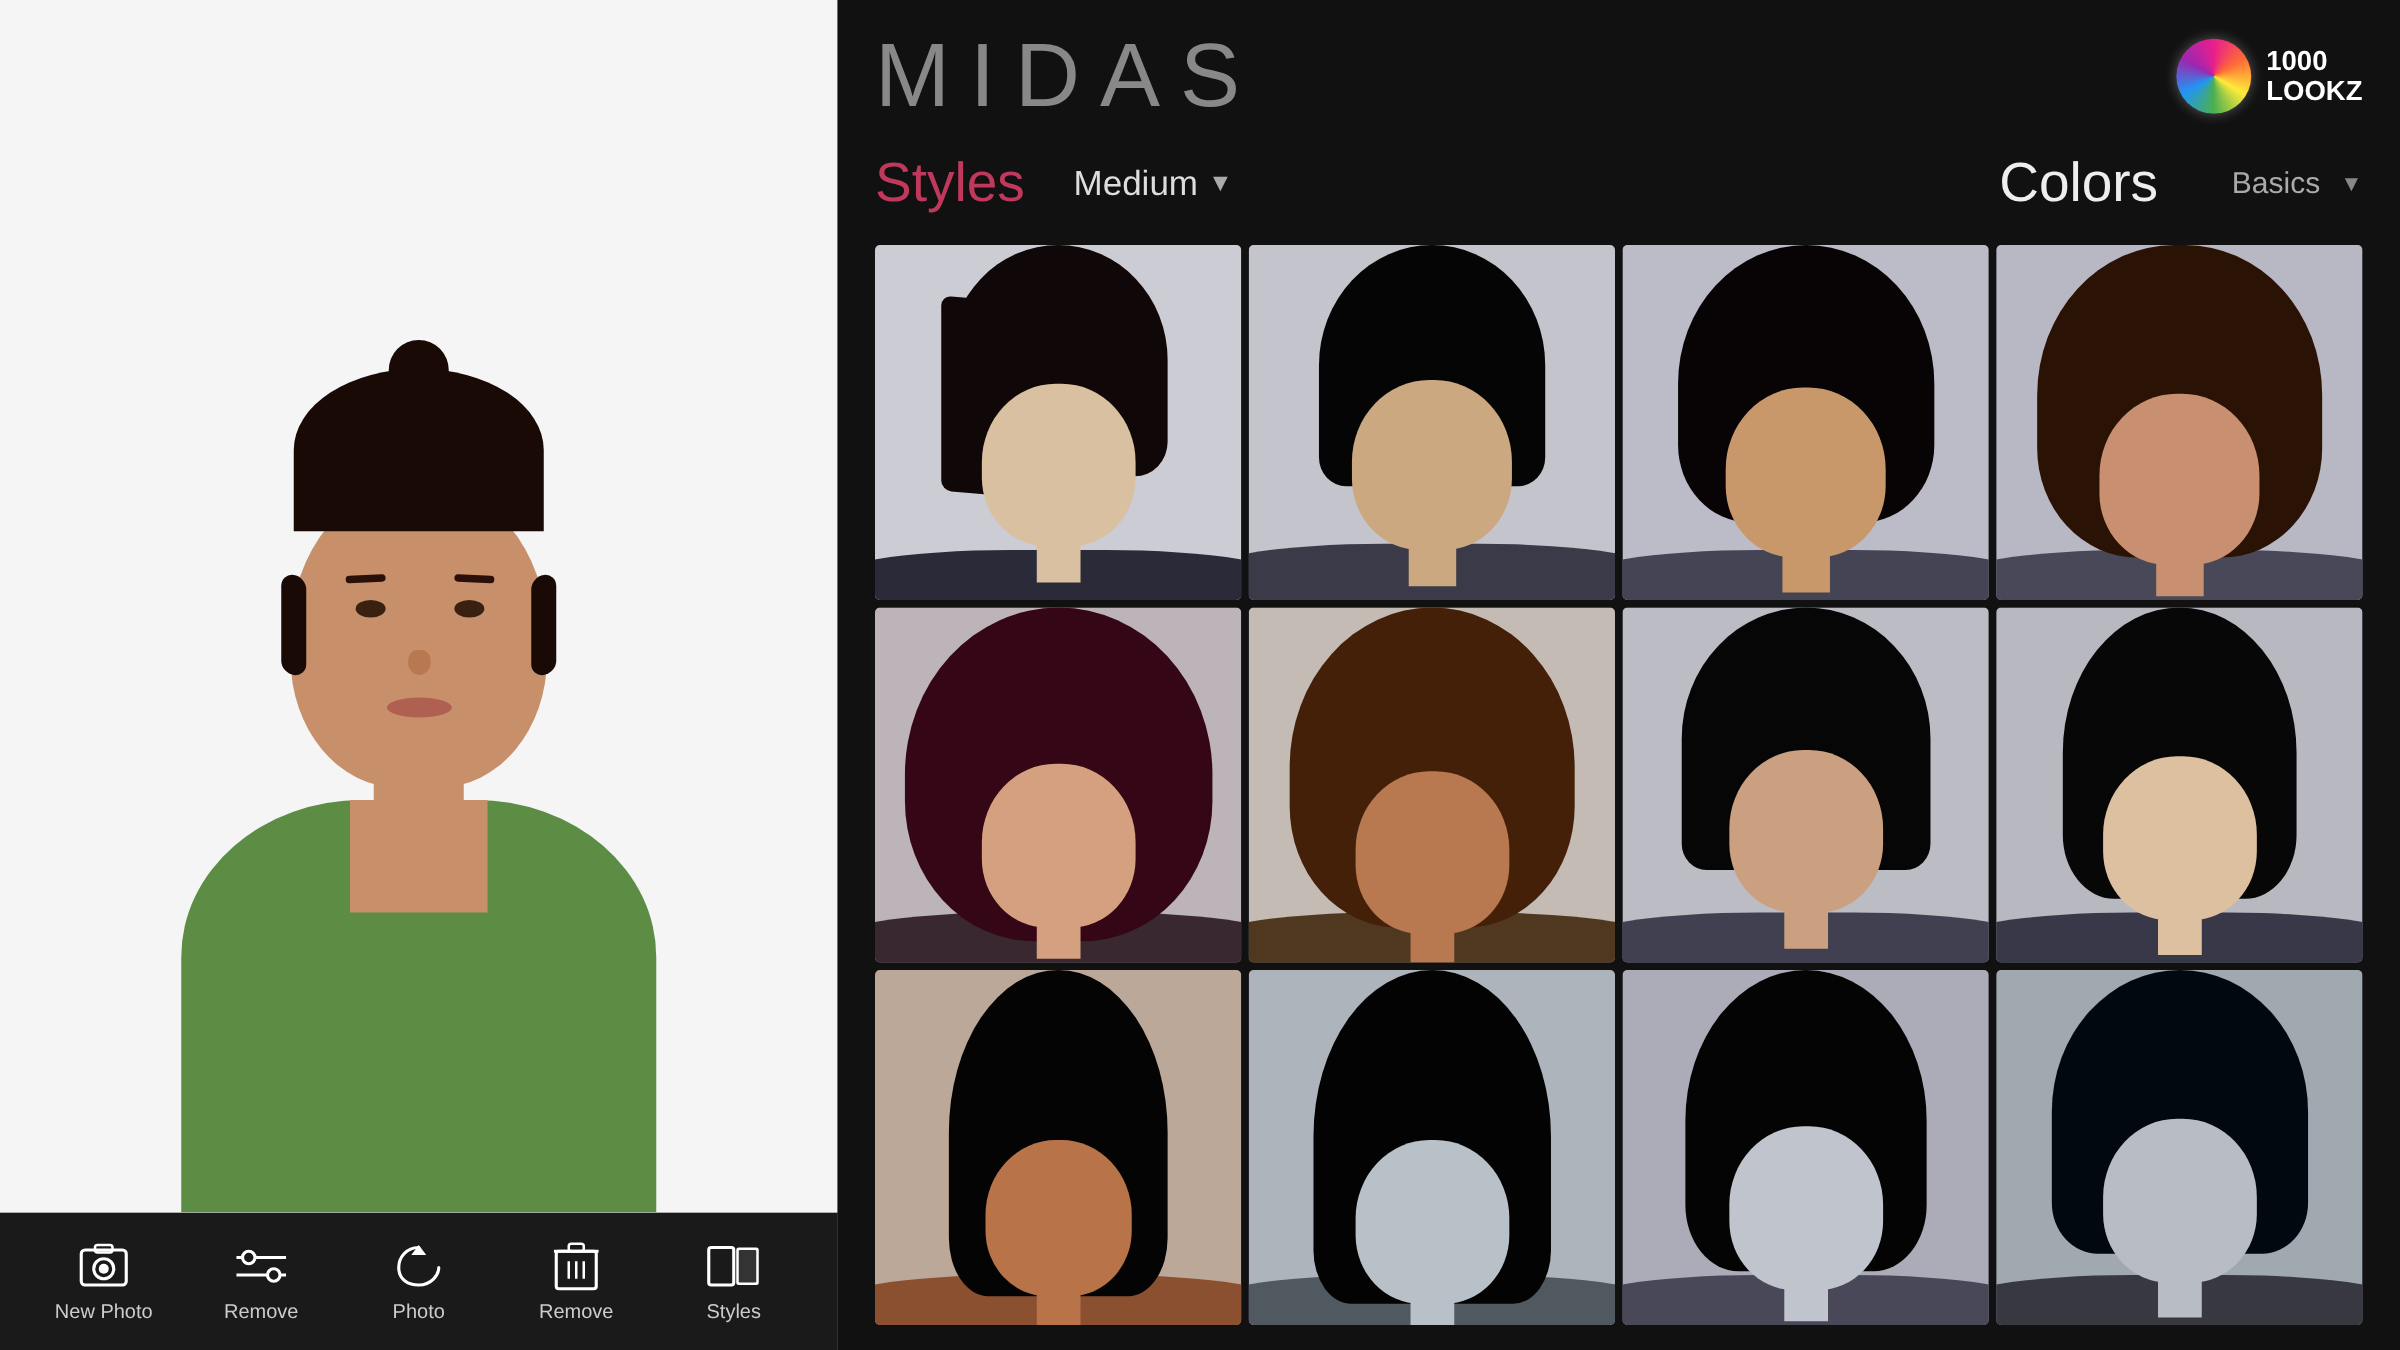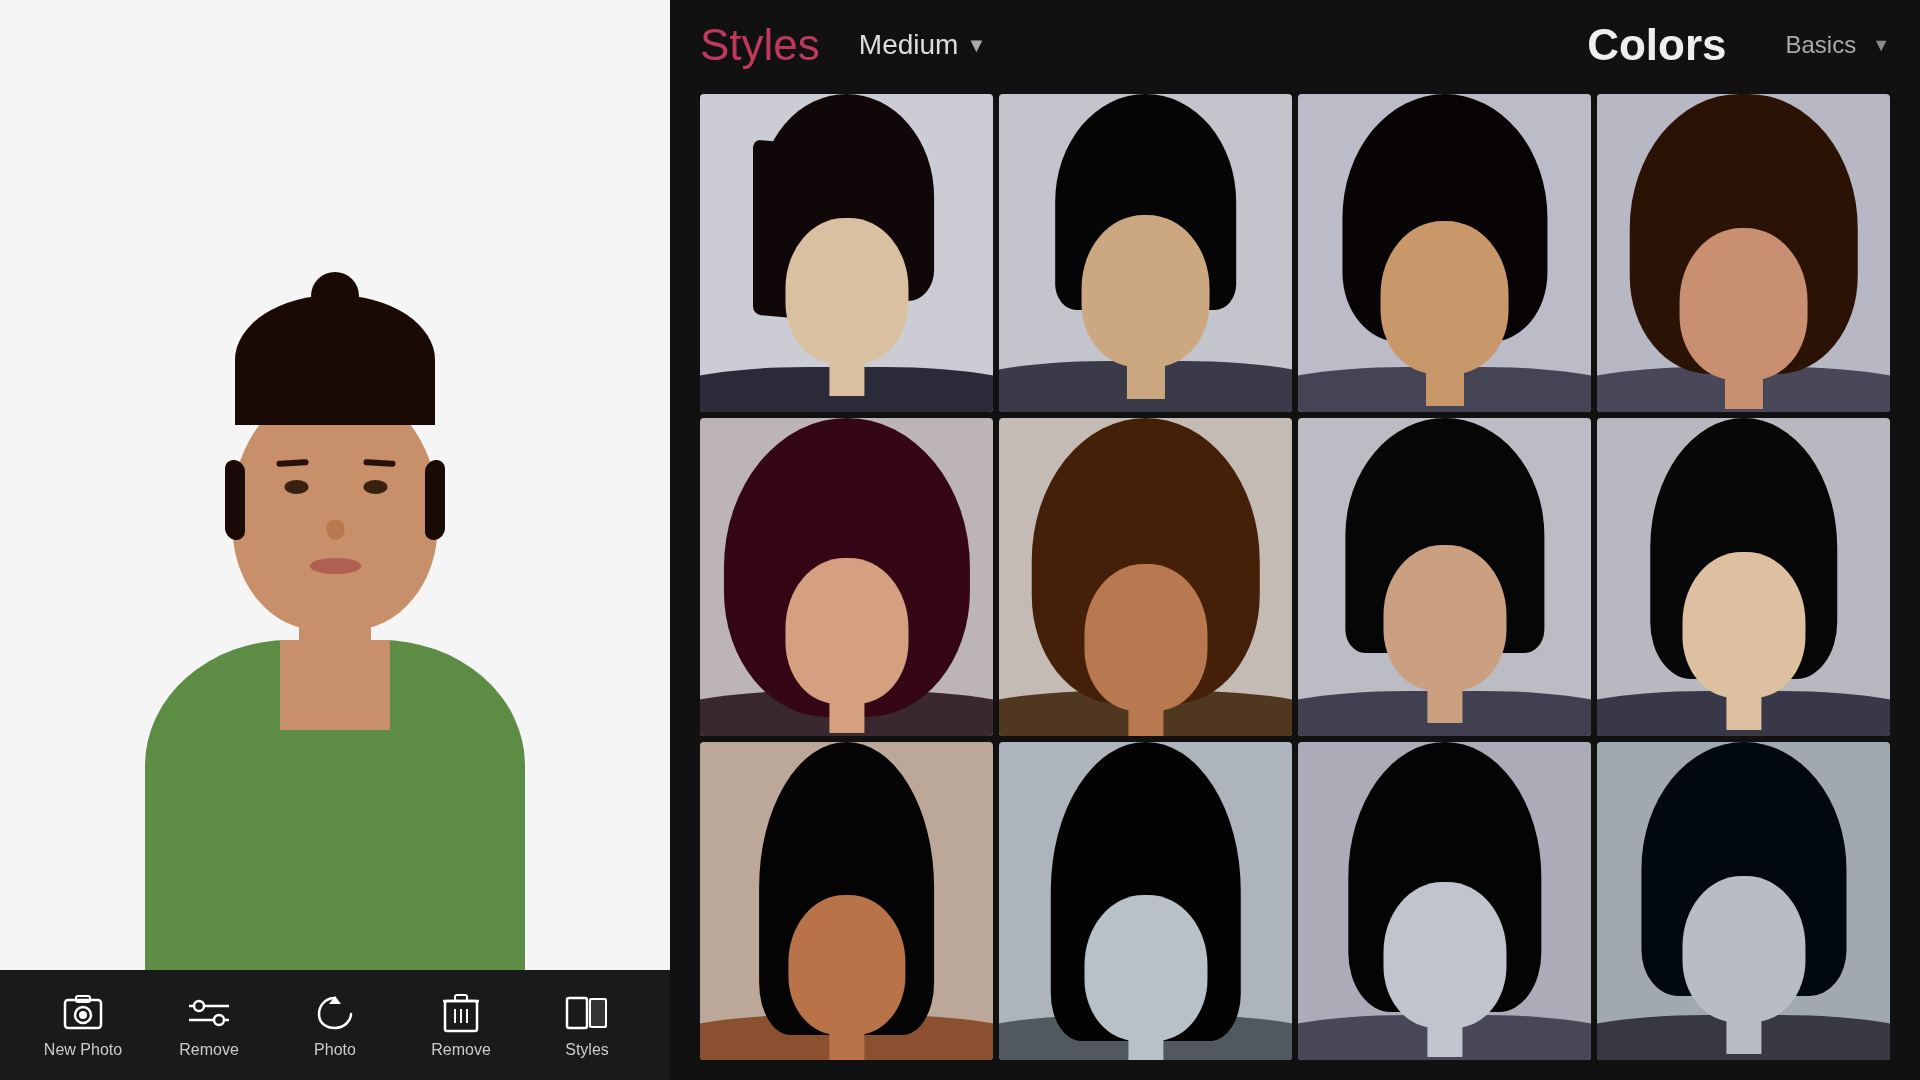--- a/index.html
+++ b/index.html
@@ -345,28 +345,38 @@
           <rect x="26" y="6" width="14" height="26" rx="1" fill="#333"></rect>
         </svg>
       </div>
       <div class="tool-label">Styles</div>
     </div>
   </div>
 </div>
 
 <div id="right-panel">
 
+  <div id="app-header">
+    <div id="app-title">MIDAS</div>
+    <div id="logo-container">
+      <div class="logo-circle"></div>
+      <div class="logo-text">
+        <div>1000</div>
+        <div>LOOKZ</div>
+      </div>
+    </div>
+  </div>
 
   <div id="controls-row">
     <div id="styles-label" style="font-size:44px;color:#c0395c;font-weight:300;">Styles</div>
     <div class="dropdown-container">
       <span class="dropdown-value">Medium</span>
       <span class="dropdown-arrow">▼</span>
     </div>
-    <div id="colors-label" style="font-size:44px;color:#eee;font-weight:700;margin-left:auto;">Colors</div>
+    <div id="colors-label" style="font-size:44px;color:#eee;font-weight:400;margin-left:auto;">Colors</div>
     <div class="basics-dropdown" style="margin-left:20px;text-align:center;">
       <span class="basics-value">Basics</span>
       <span class="dropdown-arrow" style="font-size:18px;color:#888;margin-left:8px;">▼</span>
     </div>
   </div>
 
   <div id="hair-grid">
 
     <div class="hair-item">
       <div class="ht" style="background:#ccccd4;">

